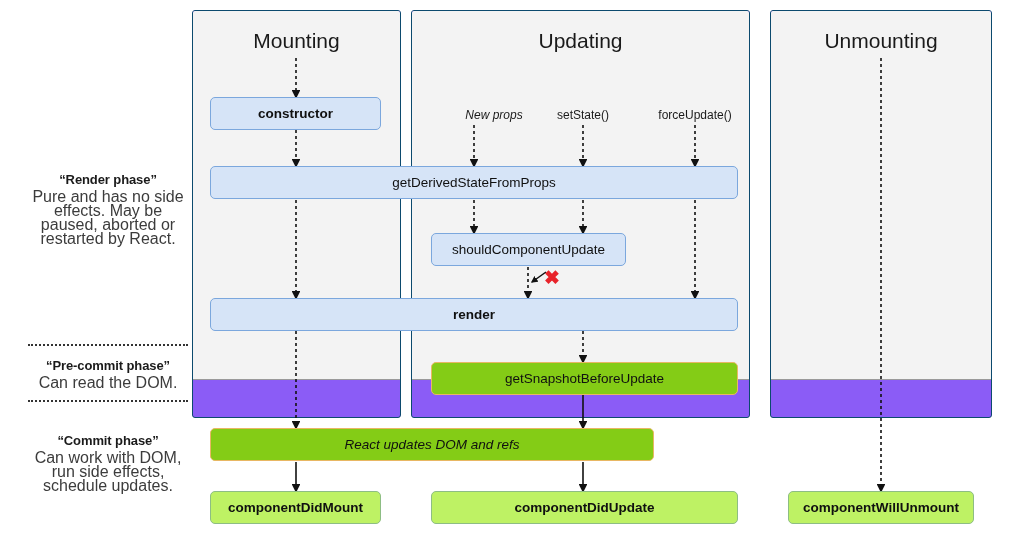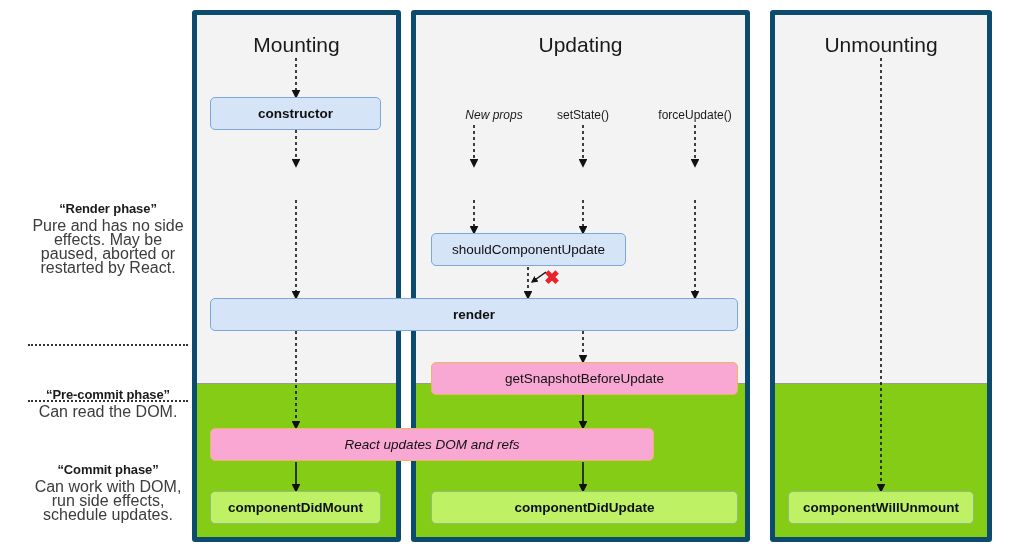--- a/index.html
+++ b/index.html
@@ -7,38 +7,38 @@
     width: 1024px; height: 552px;
     background: #ffffff;
     font-family: "Liberation Sans", sans-serif;
     color: #1a1a1a;
     overflow: hidden;
     position: relative;
   }
   #stage { position: absolute; inset: 0; }
 
   
-  .legend { position: absolute; left: 28px; width: 160px; text-align: center; margin-top: 29px; }
+  .legend { position: absolute; left: 28px; width: 160px; text-align: center; }
   .legend .title {
     font-size: 13px; font-weight: bold; color: #1a1a1a;
     letter-spacing: -0.1px; white-space: nowrap;
   }
   .legend .desc {
     font-size: 16px; line-height: 14px; color: #3c3c3c; margin-top: 3px;
   }
   .dotted-rule {
     position: absolute; left: 28px; width: 160px; height: 0;
     border-top: 2px dotted #333;
   }
 
   
   .column {
-    position: absolute; top: 10px; height: 532px;
-    border: 5px solid #0c4a6e; border-radius: 3px;
-    background: #84cc16; overflow: hidden;
+    position: absolute; top: 10px; height: 408px;
+    border: 1px solid #0c4a6e; border-radius: 3px;
+    background: #8b5cf6; overflow: hidden;
   }
   .col-grayband {
     position: absolute; left: 0; right: 0; top: 0; height: 369px;
     background: #f3f3f3; border-bottom: 1px solid #9a9a9a;
   }
   .col-title {
     position: absolute; left: 0; right: 0; top: 18px;
     text-align: center; font-size: 21px; color: #1a1a1a;
   }
 
@@ -46,21 +46,21 @@
   #col-updating   { left: 411px; width: 339px; }
   #col-unmounting { left: 770px; width: 222px; }
 
   
   .lbox {
     position: absolute; height: 33px; border-radius: 5px;
     display: flex; align-items: center; justify-content: center;
     font-size: 13.5px; white-space: nowrap; z-index: 6;
   }
   .lbox.blue   { background: #d6e4f7; border: 1px solid #7ba7dd; color: #101010; }
-  .lbox.yellow { background: #f9a8d4; border: 1px solid #e8b763; color: #101010; }
+  .lbox.yellow { background: #84cc16; border: 1px solid #e8b763; color: #101010; }
   .lbox.green  { background: #bef264; border: 1px solid #8dbd84; color: #101010; }
   .lbox.bold   { font-weight: bold; }
   .lbox.italic { font-style: italic; }
 
   
   .trigger {
     position: absolute; font-size: 12px; color: #1a1a1a;
     text-align: center; white-space: nowrap; transform: translateX(-50%);
     z-index: 6;
   }
@@ -147,20 +147,21 @@
 
     <line x1="881" y1="58" x2="881" y2="491" stroke="#111" stroke-width="1.6" stroke-dasharray="3,3" marker-end="url(#arrow)"></line>
   </svg>
 
   <div class="trigger italic" style="left:474px; top:108px;">New props</div>
   <div class="trigger" style="left:583px; top:108px;">setState()</div>
   <div class="trigger" style="left:695px; top:108px;">forceUpdate()</div>
 
   <div class="lbox blue bold" style="left:210px; top:97px; width:171px;">constructor</div>
 
+  <div class="lbox blue" style="left:210px; top:166px; width:528px;">getDerivedStateFromProps</div>
 
   <div class="lbox blue" style="left:431px; top:233px; width:195px;">shouldComponentUpdate</div>
 
   <div class="lbox blue bold" style="left:210px; top:298px; width:528px;">render</div>
 
   <div class="lbox yellow" style="left:431px; top:362px; width:307px;">getSnapshotBeforeUpdate</div>
 
   <div class="lbox yellow italic" style="left:210px; top:428px; width:444px;">React updates DOM and refs</div>
 
   <div class="lbox green bold" style="left:210px; top:491px; width:171px;">componentDidMount</div>

